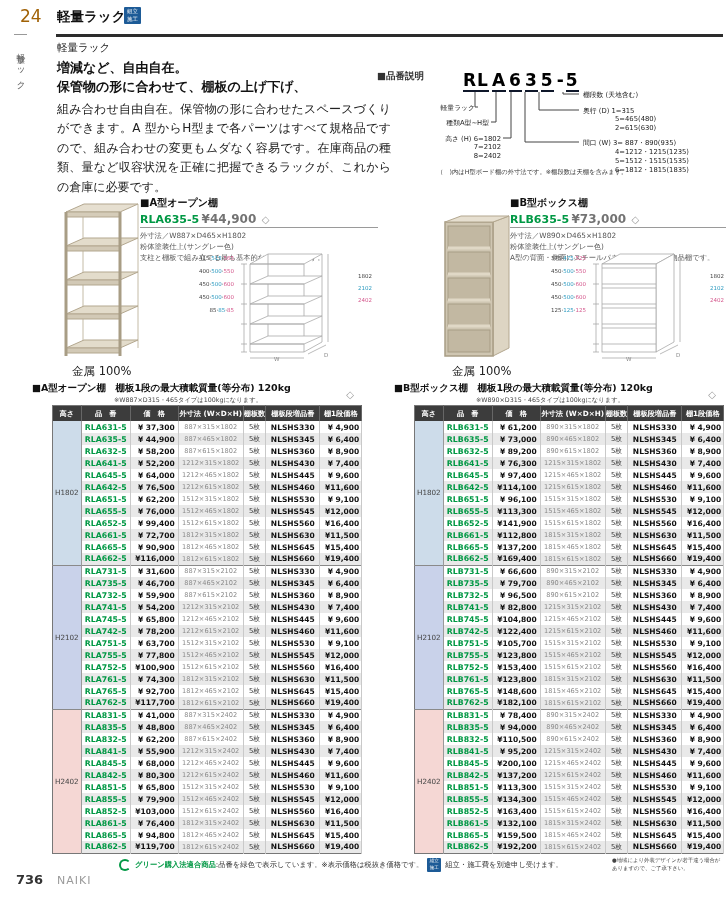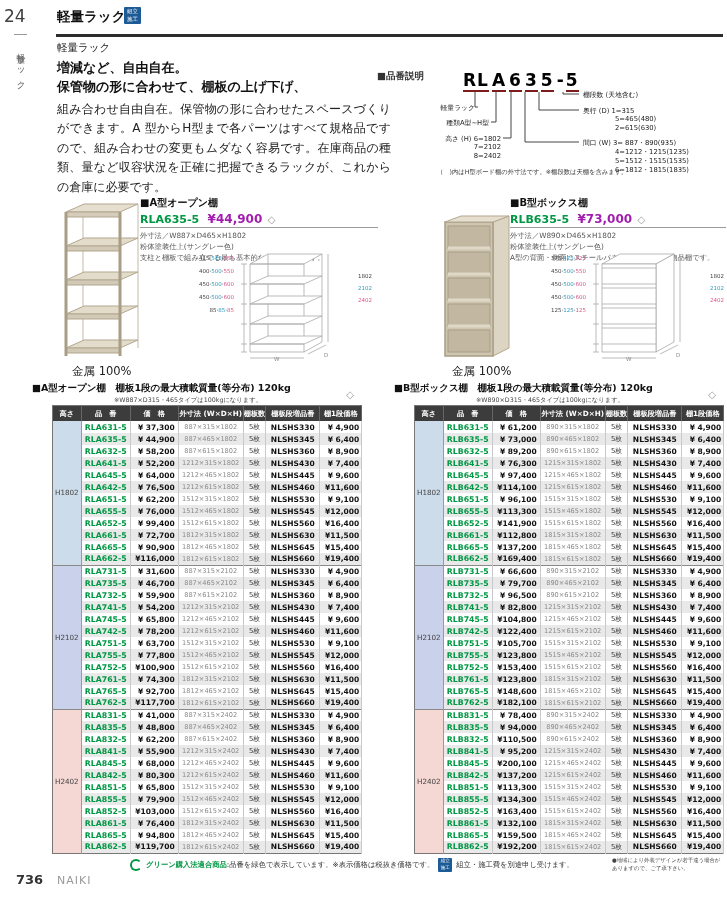--- a/index.html
+++ b/index.html
@@ -1,49 +1,49 @@
 <!DOCTYPE html>
 <html><head>
 <meta charset="utf-8">
 <style>
   html,body{margin:0;padding:0;background:#fff;}
   .page{position:relative;width:727px;height:900px;background:#ffffff;overflow:hidden;
         font-family:"DejaVu Sans","Liberation Sans",sans-serif;color:#222;}
 
   
-  .page-num{position:absolute;left:4px;top:6px;font-size:17px;color:#404040;}
+  .page-num{position:absolute;left:20px;top:6px;font-size:17px;color:#a16207;}
   .side-dash{position:absolute;left:14px;top:34px;width:13px;border-top:1.5px solid #999;}
   .side-vtext{position:absolute;left:14px;top:46px;writing-mode:vertical-rl;font-size:9px;color:#666;letter-spacing:2px;}
   .hdr-title{position:absolute;left:57px;top:8px;font-size:13.5px;font-weight:bold;color:#111;}
   .hdr-badge{position:absolute;left:124px;top:7px;width:17px;height:17px;background:#1d5b97;color:#fff;
              font-size:5.5px;line-height:1.4;text-align:center;padding-top:1px;box-sizing:border-box;border-radius:1px;}
   .hdr-rule{position:absolute;left:56px;right:4px;top:34px;height:2.5px;background:#2c2c2c;}
   .section-label{position:absolute;left:57px;top:41px;font-size:10.5px;color:#222;}
 
   .headline{position:absolute;left:57px;top:59px;font-size:13px;font-weight:bold;line-height:1.45;color:#111;}
   .intro-body{position:absolute;left:57px;top:100px;width:334px;font-size:12px;line-height:1.62;color:#222;text-align:justify;}
 
   
   .code-dia{position:absolute;left:377px;top:58px;width:348px;height:132px;font-size:7px;color:#333;}
   .code-dia .dia-title{position:absolute;left:0;top:12px;font-size:9.5px;font-weight:bold;}
   .code-str{position:absolute;left:86px;top:12px;font-size:17px;font-weight:bold;letter-spacing:1px;color:#000;white-space:nowrap;}
-  .code-str .seg{border-bottom:2px solid #7f1d1d;margin-right:3px;display:inline-block;line-height:1.1;}
+  .code-str .seg{border-bottom:2px solid #0f172a;margin-right:3px;display:inline-block;line-height:1.1;}
   .code-str .seg.nb{border-bottom:none;margin-right:1px;}
   .cd-lab{position:absolute;white-space:nowrap;font-size:6.8px;color:#222;}
   .cd-left{text-align:right;}
   .cd-note{position:absolute;left:60px;top:110px;font-size:6.3px;color:#333;white-space:nowrap;}
   .cd-lines{position:absolute;left:0;top:0;}
 
   
   .pphoto{position:absolute;}
   .pinfo{position:absolute;font-size:7.5px;color:#444;}
   .pinfo .pname{font-size:10px;font-weight:bold;color:#111;}
   .pinfo .pcodeline{border-bottom:1px solid #9a9a9a;padding-bottom:1px;margin:2px 0 3px 0;white-space:nowrap;}
   .pinfo .pcode{color:#009844;font-weight:bold;font-size:11px;}
-  .pinfo .pprice{color:#a21caf;font-weight:bold;font-size:12px;margin-left:6px;}
+  .pinfo .pprice{color:#737373;font-weight:bold;font-size:12px;}
   .pinfo .pdia{color:#999;font-size:10px;margin-left:3px;}
   .pinfo .spec{line-height:1.5;color:#555;font-size:7.3px;}
   .material{position:absolute;font-size:11.5px;color:#222;}
 
   .ldia{position:absolute;font-size:5.5px;}
   .ldia .dimcol{position:absolute;left:0;top:4px;text-align:right;width:38px;line-height:2.35;}
   .ldia .hcol{position:absolute;right:0;top:22px;line-height:2.2;text-align:left;}
   .ldia svg{position:absolute;left:42px;top:0;}
   .t0{color:#444;} .t1{color:#2e9bc0;} .t2{color:#d4578c;}
   .wd{position:absolute;color:#888;font-size:5.5px;}
@@ -63,21 +63,21 @@
   table.spec td.hcell{font-size:7.2px;color:#444;border-right:1px solid #9a9a9a;}
   table.spec .col0{width:27px;}
   table.spec .col1{width:48px;}  td.col1{color:#009844 !important;font-weight:bold;font-size:7.8px;}
   table.spec .col2{width:47px;}  td.col2{font-weight:bold;color:#111 !important;text-align:right !important;padding-right:3px !important;}
   table.spec .col3{width:64px;}  td.col3{color:#8a8a8a !important;font-size:6.6px;}
   table.spec .col4{width:21px;}  td.col4{font-size:6.8px;}
   table.spec .col5{width:53px;}  td.col5{font-weight:bold;color:#111 !important;}
   table.spec .col6{width:41px;}  td.col6{font-weight:bold;color:#111 !important;text-align:right !important;padding-right:2px !important;}
 
   
-  .foot-notes{position:absolute;left:130px;top:858px;font-size:7.3px;color:#333;white-space:nowrap;display:flex;align-items:center;gap:4px;justify-content:flex-end;}
+  .foot-notes{position:absolute;left:119px;top:858px;font-size:7.3px;color:#333;white-space:nowrap;display:flex;align-items:center;gap:4px;justify-content:flex-end;}
   .g-icon{display:inline-block;width:12px;height:12px;border:2.5px solid #009844;border-radius:50%;border-right-color:transparent;box-sizing:border-box;}
   .g-strong{color:#009844;font-weight:bold;}
   .f-badge{display:inline-block;width:14px;height:14px;background:#1d5b97;color:#fff;font-size:4.5px;line-height:1.5;text-align:center;border-radius:1px;}
   .region-note{position:absolute;left:612px;top:856px;width:112px;font-size:5.4px;color:#444;line-height:1.5;}
   .pg-foot{position:absolute;left:16px;top:872px;font-size:13px;font-weight:bold;color:#333;}
   .brand{position:absolute;left:57px;top:874px;font-size:11px;color:#9a9a9a;letter-spacing:1px;}
 
   svg .ln{stroke:#444;stroke-width:1;fill:none;}
   svg .thin{stroke:#aaa;stroke-width:0.8;fill:none;}
 </style>

